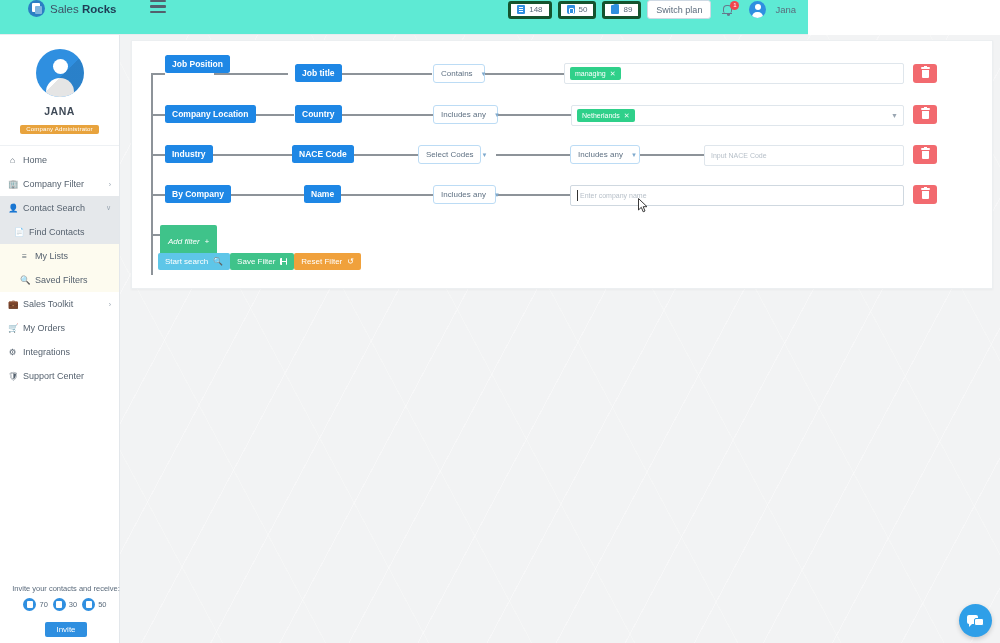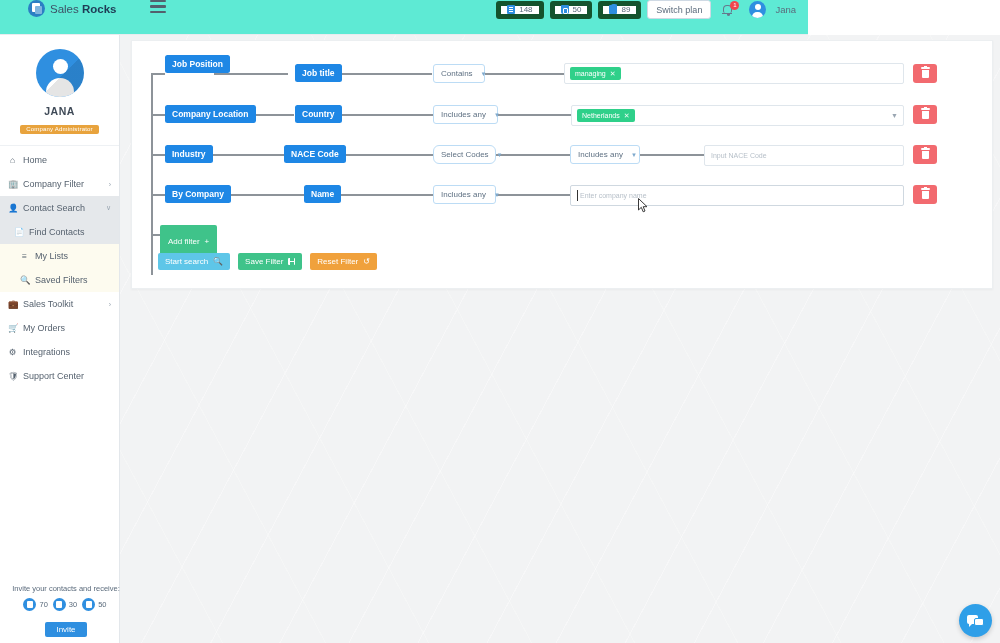--- a/index.html
+++ b/index.html
@@ -39,21 +39,21 @@
   }
   .hamburger span { display: block; height: 2.2px; background: #53606d; border-radius: 1px; }
 
   .top-right {
     margin-left: auto; margin-right: 8px;
     display: flex; align-items: center; gap: 6px;
   }
   .chip {
     display: flex; align-items: center; gap: 4px;
     height: 18px; padding: 0 6px;
-    border: 5px solid #14532d; border-radius: 3px;
+    border: 3px solid #14532d; border-radius: 3px;
     background: #fff; font-size: 8px; color: #5b6b7c;
   }
   .chip-ico {
     width: 8px; height: 9px; border-radius: 1px; background: #2f8fe0; position: relative;
   }
   .chip-ico.doc::after { content:""; position:absolute; left:2px; top:2px; width:4px; height:1px; background:#fff; box-shadow:0 2px 0 #fff,0 4px 0 #fff;}
   .chip-ico.lock { border-radius: 1px 1px 2px 2px; }
   .chip-ico.lock::after { content:""; position:absolute; left:2.2px; top:2.5px; width:3.5px; height:4px; border:1px solid #fff; border-radius:1px; }
   .chip-ico.bag::after { content:""; position:absolute; left:2px; top:-1.5px; width:4px; height:2px; border:1px solid #2f8fe0; border-bottom:0; border-radius:2px 2px 0 0;}
   .switch-plan {
@@ -208,23 +208,23 @@
   .trash::before {
     content: ""; position: absolute; left: -1px; top: -2.5px; width: 9px; height: 1.5px; background: #fff; border-radius: 1px;
   }
   .trash::after {
     content: ""; position: absolute; left: 2px; top: -4px; width: 3px; height: 1.5px; background: #fff;
   }
 
   .add-filter {
     position: absolute; left: 157px; top: 225px;
     height: 28px; padding: 16px 8px; background: #3fc38a; color: #fff;
-    font-size: 8px; border-radius: 2px; display: flex; align-items: center; gap: 5px; cursor: pointer;
-  }
-  .actions { position: absolute; left: 155px; top: 252px; display: flex; gap: 8px; }
+    font-size: 8px; border-radius: 2px; display: flex; align-items: center; gap: 5px; cursor: pointer; font-style: italic;
+  }
+  .actions { position: absolute; left: 155px; top: 252px; display: flex; }
   .act {
     height: 17px; padding: 0 7px; color: #fff; font-size: 8px;
     display: flex; align-items: center; gap: 5px; border-radius: 2px; cursor: pointer;
   }
   .act.search { background: #5ec6e8; }
   .act.save { background: #3fc38a; }
   .act.reset { background: #f0a13c; justify-content: space-between; }
   .act .gly { font-size: 8px; }
   .floppy {
     width: 7px; height: 7px; background: #fff; position: relative; border-radius: 1px;
@@ -419,22 +419,22 @@
         <span>Netherlands</span>
         <span class="x">✕</span>
       </span>
       <span class="caret-right">▼</span>
     </div>
     <div class="del-btn" style="left:781px;top:64px;">
       <span class="trash"></span>
     </div>
 
     <div class="node" style="left:33px;top:104px;">Industry</div>
-    <div class="node" style="left:152px;top:104px;">NACE Code</div>
-    <div class="select" style="left:301px;top:104px;width:63px;border-radius:6px;">
+    <div class="node" style="left:160px;top:104px;">NACE Code</div>
+    <div class="select" style="left:286px;top:104px;width:63px;">
       <span>Select Codes</span>
       <span class="caret">▼</span>
     </div>
     <div class="select" style="left:438px;top:104px;width:70px;">
       <span>Includes any</span>
       <span class="caret">▼</span>
     </div>
     <div class="textinput" style="left:572px;top:104px;width:200px;">Input NACE Code</div>
     <div class="del-btn" style="left:781px;top:104px;">
       <span class="trash"></span>

